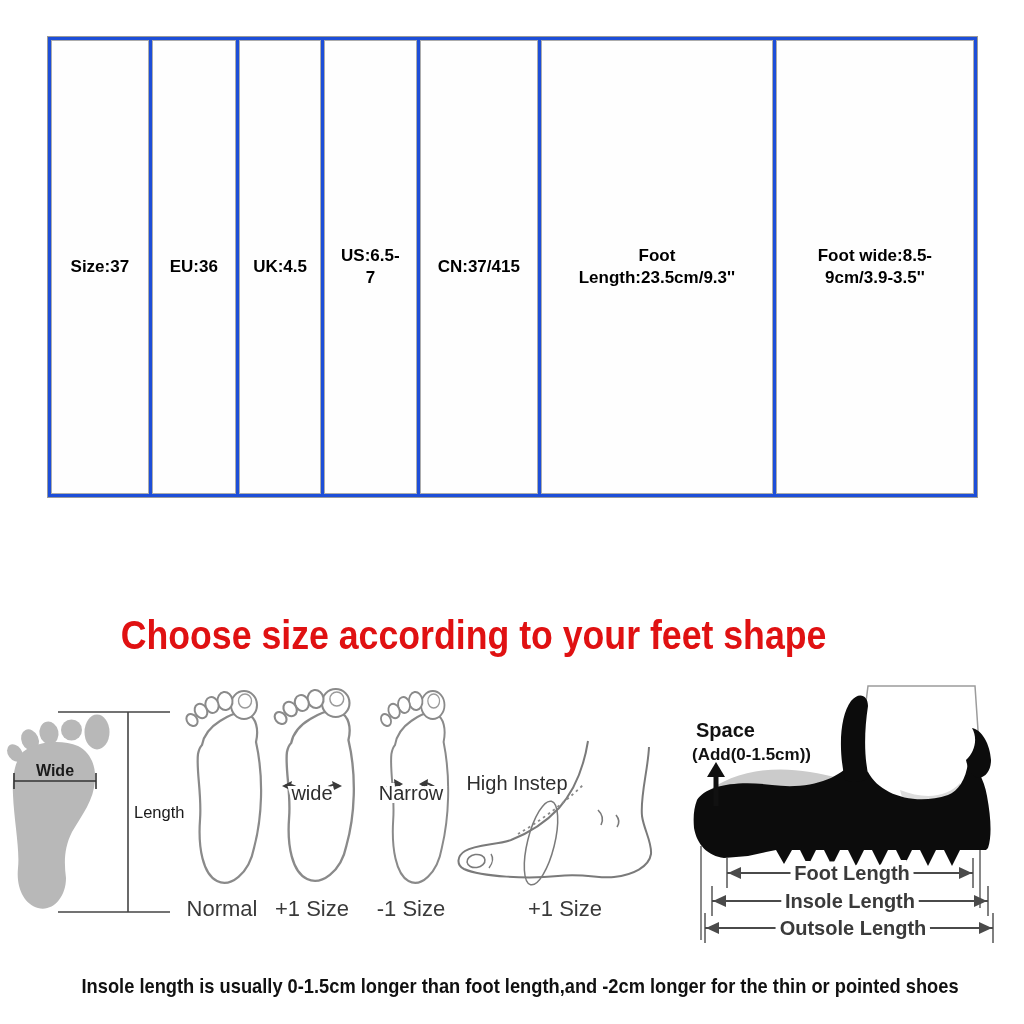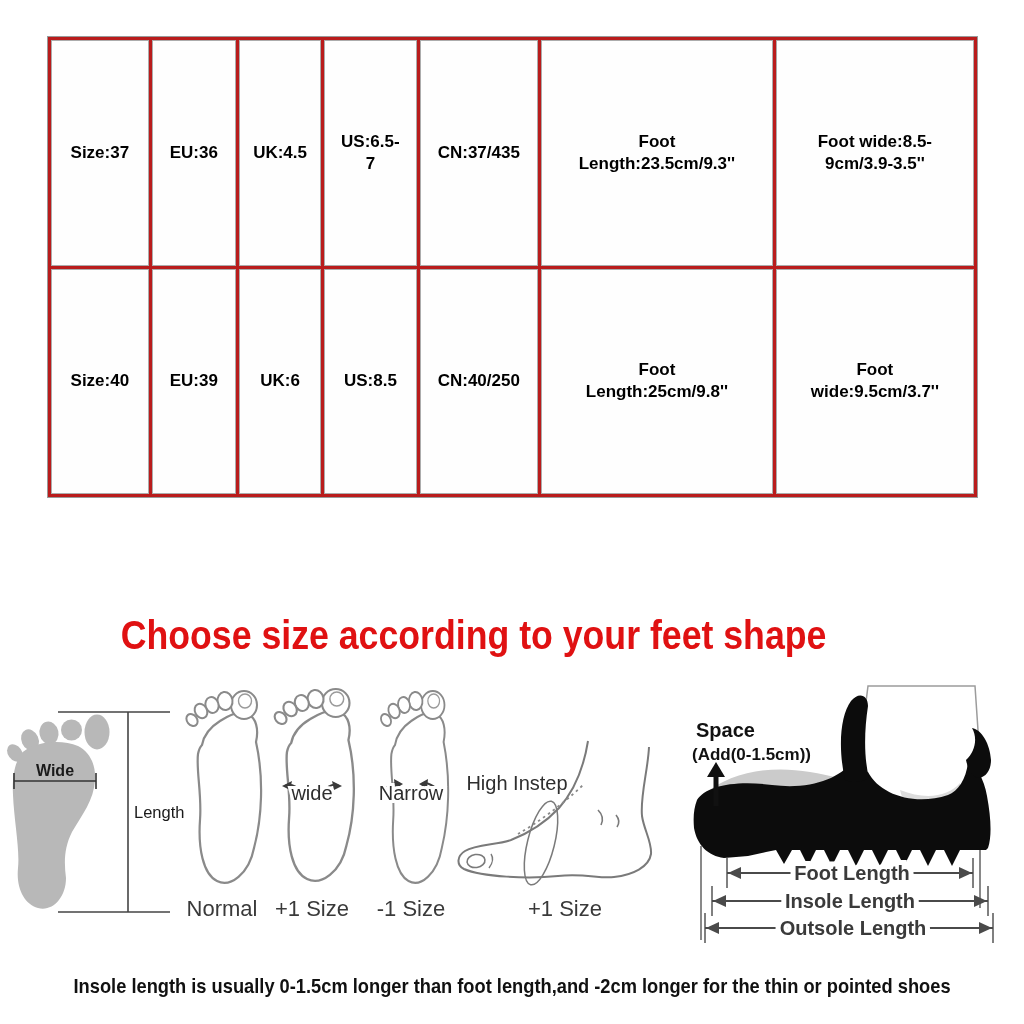--- a/index.html
+++ b/index.html
@@ -3,36 +3,36 @@
 <meta charset="utf-8">
 <style>
   html,body{margin:0;padding:0;background:#ffffff;}
   body{width:1024px;height:1024px;position:relative;overflow:hidden;
        font-family:"Liberation Sans",sans-serif;}
   .stage{position:absolute;inset:0;width:1024px;height:1024px;}
 
   
   .size-table-wrap{position:absolute;left:47px;top:36px;width:931px;height:462px;}
   table.size-table{width:100%;height:100%;border-collapse:separate;border-spacing:3px;
-       border:1px solid #9a9a9a;table-layout:fixed;background:#b91c1c;}
+       border:1px solid #9a9a9a;table-layout:fixed;background:#1d4ed8;}
   table.size-table td{border:1px solid #acacac;text-align:center;vertical-align:middle;
        font-weight:bold;font-size:17px;line-height:1.3;color:#000;
        white-space:pre-line;padding:0 2px;background:#fefefe;}
 
   
   .heading{position:absolute;left:0;top:612px;width:948px;text-align:center;}
   .heading span{display:inline-block;white-space:nowrap;font-size:41px;font-weight:bold;
        color:#e01112;transform:scaleX(0.87);transform-origin:center;letter-spacing:0px;}
 
   
   svg.diagrams{position:absolute;left:0;top:675px;width:1024px;height:290px;}
   svg text{font-family:"Liberation Sans",sans-serif;}
 
   
-  .footnote{position:absolute;left:0;top:974px;width:1024px;text-align:center;}
+  .footnote{position:absolute;left:0;top:974px;width:1024px;text-align:right;}
   .footnote span{display:inline-block;white-space:nowrap;font-size:21px;font-weight:bold;
        color:#111;transform:scaleX(0.87);transform-origin:center;}
 </style>
 </head>
 <body>
 
 <div class="stage">
 
   <div class="size-table-wrap">
     <table class="size-table">
@@ -45,36 +45,25 @@
           <col style="width:25.6%">
         <col style="width:21.9%">
       </colgroup>
       <tbody>
           <tr>
             <td>Size:37</td>
             <td>EU:36</td>
             <td>UK:4.5</td>
             <td>US:6.5-
 7</td>
-            <td>CN:37/435</td>
+            <td>CN:37/415</td>
             <td>Foot
 Length:23.5cm/9.3''</td>
             <td>Foot wide:8.5-
 9cm/3.9-3.5''</td>
-          </tr>
-          <tr>
-            <td>Size:40</td>
-            <td>EU:39</td>
-            <td>UK:6</td>
-            <td>US:8.5</td>
-            <td>CN:40/250</td>
-            <td>Foot
-Length:25cm/9.8''</td>
-            <td>Foot
-wide:9.5cm/3.7''</td>
           </tr>
         </tbody>
     </table>
   </div>
 
   <div class="heading">
     <span>Choose size according to your feet shape</span>
   </div>
 
   <svg class="diagrams" viewBox="0 675 1024 290">

